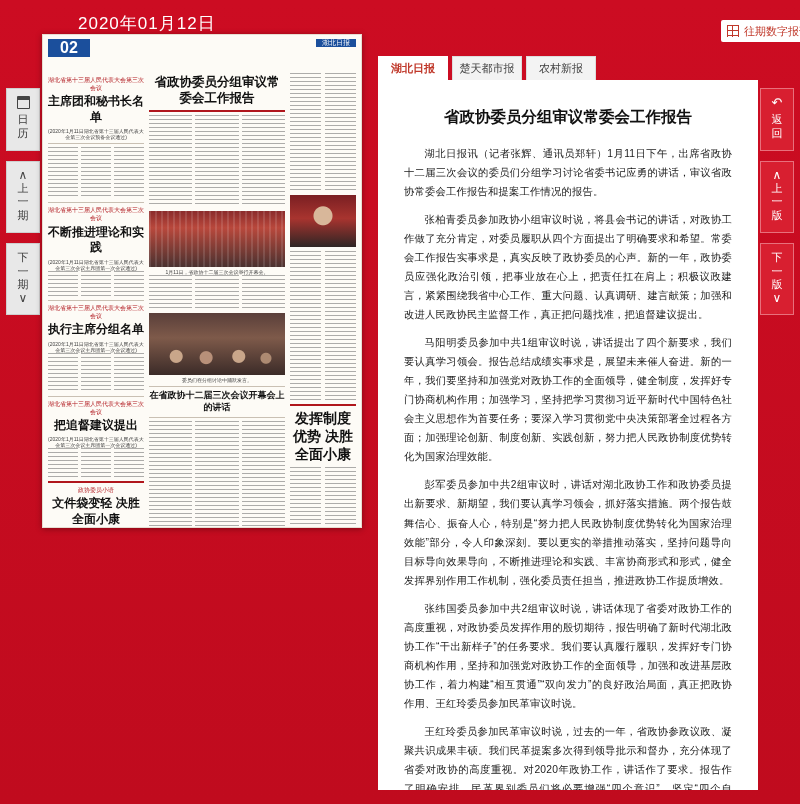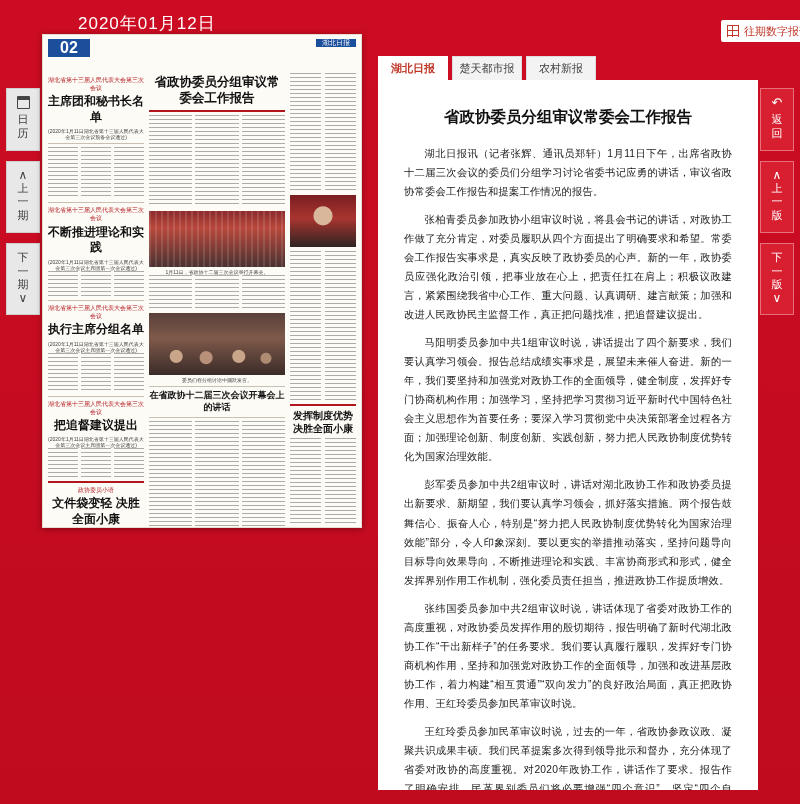--- a/index.html
+++ b/index.html
@@ -500,21 +500,21 @@
         <div class="cols2">
           <div class="txtblock" style="height:118px"></div>
           <div class="txtblock" style="height:118px"></div>
         </div>
         <div class="photo podium" style="height:52px;margin-top:4px"></div>
         <div class="cols2">
           <div class="txtblock" style="height:150px;margin-top:4px"></div>
           <div class="txtblock" style="height:150px;margin-top:4px"></div>
         </div>
         <div class="rule-red"></div>
-        <div class="hl-black" style="font-size:10px">发挥制度优势 决胜全面小康</div>
+        <div class="hl-black" style="font-size:14px">发挥制度优势 决胜全面小康</div>
         <div class="cols2">
           <div class="txtblock" style="height:86px"></div>
           <div class="txtblock" style="height:86px"></div>
         </div>
       </div>
 
     </div>
   </div>
 
   <div class="tabs">

